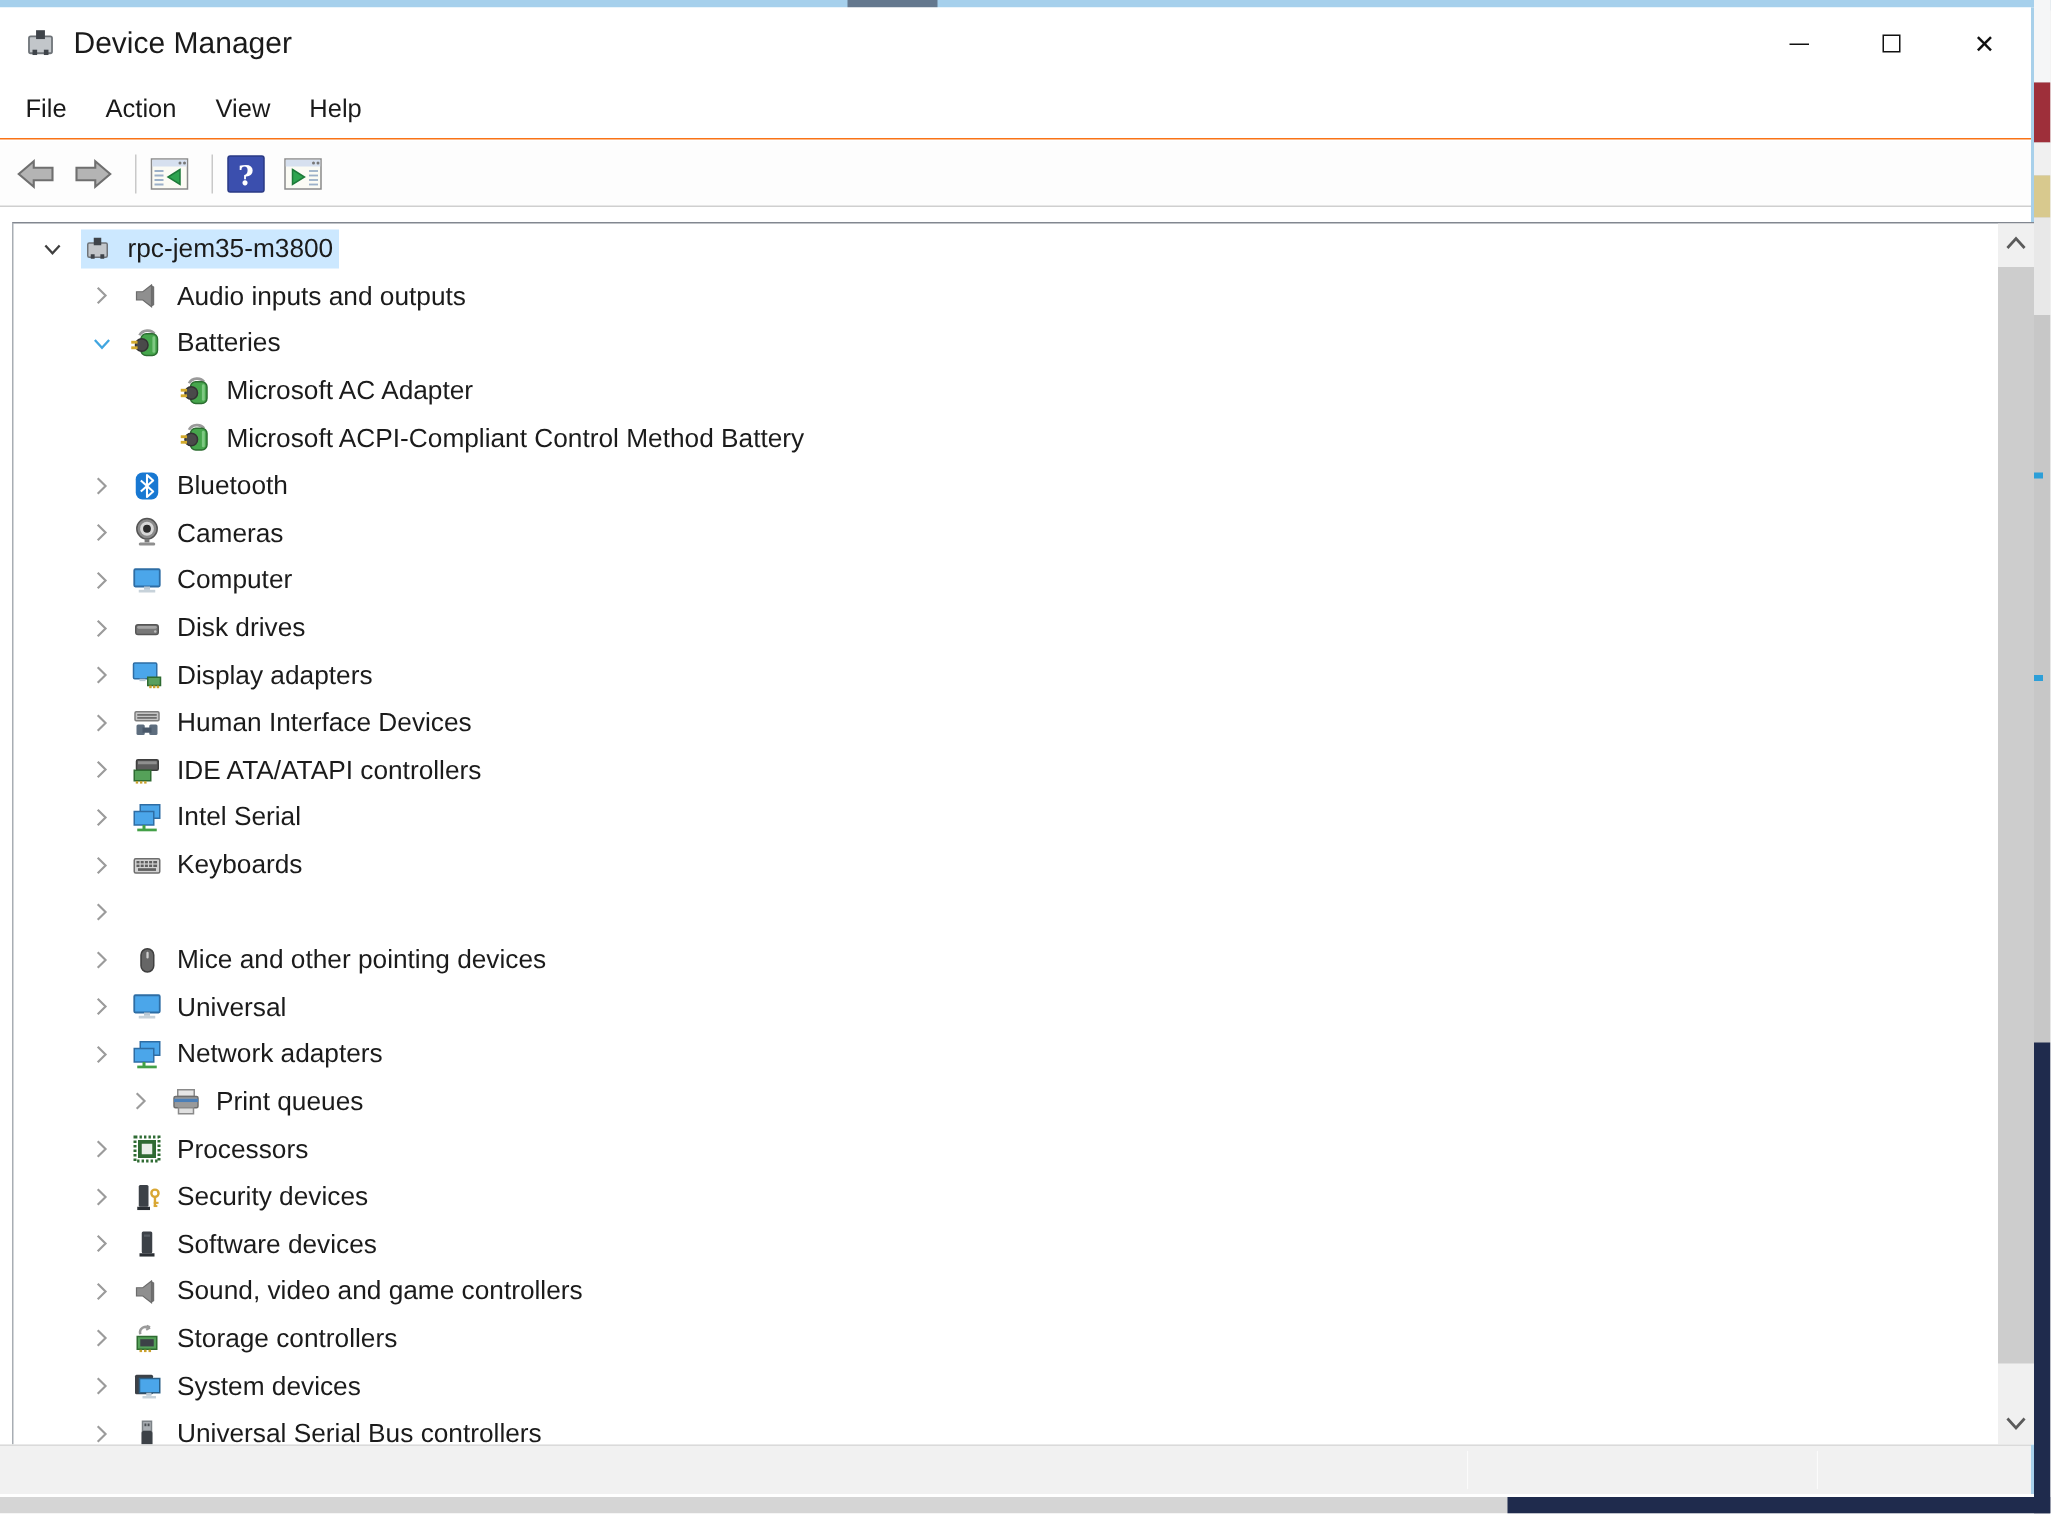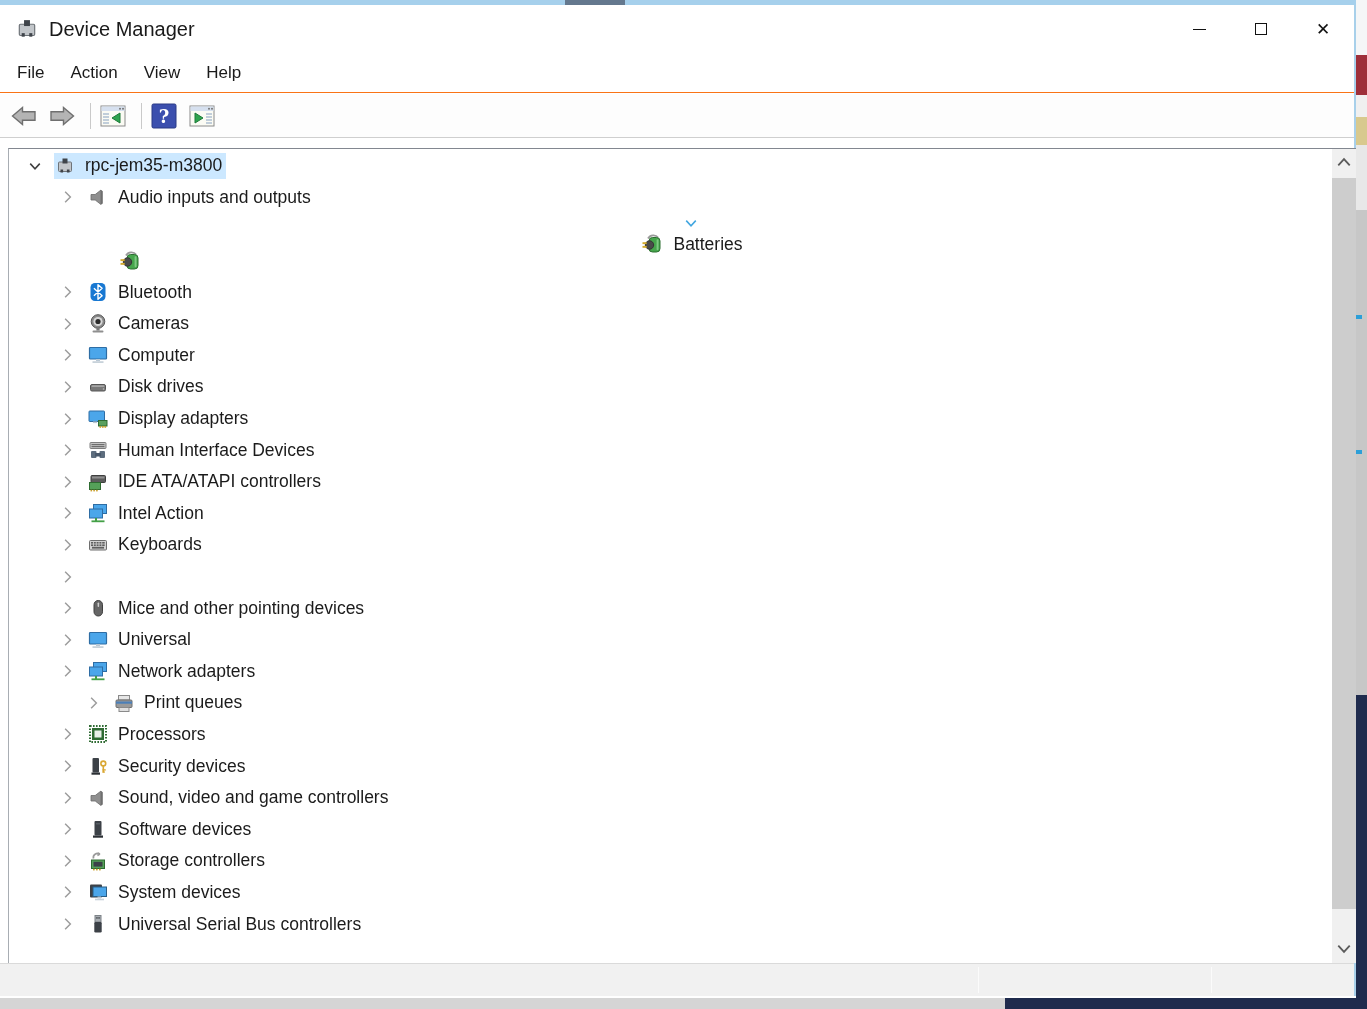--- a/index.html
+++ b/index.html
@@ -213,21 +213,21 @@
             <span class="main">
               <span class="ticon">
                 <svg width="100%" height="100%" viewBox="0 0 22 22">
                   <path d="M4 8.5 h4.2 L14 4 v14.5 L8.2 14 H4 z" fill="#8f8f8f" stroke="#6b6b6b" stroke-width="0.8"></path>
                   <path d="M14 4 l1.8 1.2 v12.2 l-1.8 1.1 z" fill="#6f6f6f"></path>
                 </svg>
               </span>
               <span class="tlabel">Audio inputs and outputs</span>
             </span>
           </div>
-          <div class="row" style="padding-left: 47px; flex-direction: column;">
+          <div class="row" style="padding-left: 47px;">
             <span class="chev">
               <svg width="100%" height="100%" viewBox="0 0 21 21">
                 <path d="M5.5 8 L10.5 13.5 L15.5 8" stroke="#41a6e0" stroke-width="1.6" fill="none"></path>
               </svg>
             </span>
             <span class="main">
               <span class="ticon">
                 <svg width="100%" height="100%" viewBox="0 0 22 22">
                   <path d="M6 5.5 C8 1.5 14 1.5 16 4.5" stroke="#9a9a9a" stroke-width="1.8" fill="none"></path>
                   <rect x="7" y="4.5" width="11" height="14.5" rx="3.5" fill="#46a64c" stroke="#2c6e31"></rect>
@@ -246,20 +246,37 @@
               <span class="ticon">
                 <svg width="100%" height="100%" viewBox="0 0 22 22">
                   <path d="M6 5.5 C8 1.5 14 1.5 16 4.5" stroke="#9a9a9a" stroke-width="1.8" fill="none"></path>
                   <rect x="7" y="4.5" width="11" height="14.5" rx="3.5" fill="#46a64c" stroke="#2c6e31"></rect>
                   <rect x="14.6" y="6.2" width="1.9" height="11" rx="0.9" fill="#7fc983"></rect>
                   <circle cx="7.5" cy="12" r="4.2" fill="#4a4a4a" stroke="#333"></circle>
                   <rect x="0.5" y="9.2" width="4.2" height="1.9" fill="#d3aa2c"></rect>
                   <rect x="0.5" y="12.9" width="4.2" height="1.9" fill="#d3aa2c"></rect>
                 </svg>
               </span>
+              <span class="tlabel">Microsoft AC Adapter</span>
+            </span>
+          </div>
+          <div class="row" style="padding-left: 80px;">
+            <span class="chev"></span>
+            <span class="main">
+              <span class="ticon">
+                <svg width="100%" height="100%" viewBox="0 0 22 22">
+                  <path d="M6 5.5 C8 1.5 14 1.5 16 4.5" stroke="#9a9a9a" stroke-width="1.8" fill="none"></path>
+                  <rect x="7" y="4.5" width="11" height="14.5" rx="3.5" fill="#46a64c" stroke="#2c6e31"></rect>
+                  <rect x="14.6" y="6.2" width="1.9" height="11" rx="0.9" fill="#7fc983"></rect>
+                  <circle cx="7.5" cy="12" r="4.2" fill="#4a4a4a" stroke="#333"></circle>
+                  <rect x="0.5" y="9.2" width="4.2" height="1.9" fill="#d3aa2c"></rect>
+                  <rect x="0.5" y="12.9" width="4.2" height="1.9" fill="#d3aa2c"></rect>
+                </svg>
+              </span>
+              <span class="tlabel">Microsoft ACPI-Compliant Control Method Battery</span>
             </span>
           </div>
           <div class="row" style="padding-left: 47px;">
             <span class="chev">
               <svg width="100%" height="100%" viewBox="0 0 21 21">
                 <path d="M7.5 5 L13 10.5 L7.5 16" stroke="#9b9b9b" stroke-width="1.5" fill="none"></path>
               </svg>
             </span>
             <span class="main">
               <span class="ticon">
@@ -392,21 +409,21 @@
             </span>
             <span class="main">
               <span class="ticon">
                 <svg width="100%" height="100%" viewBox="0 0 22 22">
                   <rect x="6.5" y="2.5" width="13" height="9" fill="#4ba6ea" stroke="#2e6da4"></rect>
                   <rect x="2.5" y="7" width="13" height="9" fill="#4ba6ea" stroke="#2e6da4"></rect>
                   <rect x="8" y="16" width="2" height="3" fill="#43a047"></rect>
                   <rect x="4.5" y="18.4" width="13" height="1.8" fill="#43a047"></rect>
                 </svg>
               </span>
-              <span class="tlabel">Intel Action</span>
+              <span class="tlabel">Intel Serial</span>
             </span>
           </div>
           <div class="row" style="padding-left: 47px;">
             <span class="chev">
               <svg width="100%" height="100%" viewBox="0 0 21 21">
                 <path d="M7.5 5 L13 10.5 L7.5 16" stroke="#9b9b9b" stroke-width="1.5" fill="none"></path>
               </svg>
             </span>
             <span class="main">
               <span class="ticon">
@@ -545,42 +562,42 @@
           </div>
           <div class="row" style="padding-left: 47px;">
             <span class="chev">
               <svg width="100%" height="100%" viewBox="0 0 21 21">
                 <path d="M7.5 5 L13 10.5 L7.5 16" stroke="#9b9b9b" stroke-width="1.5" fill="none"></path>
               </svg>
             </span>
             <span class="main">
               <span class="ticon">
                 <svg width="100%" height="100%" viewBox="0 0 22 22">
-                  <path d="M4 8.5 h4.2 L14 4 v14.5 L8.2 14 H4 z" fill="#8f8f8f" stroke="#6b6b6b" stroke-width="0.8"></path>
-                  <path d="M14 4 l1.8 1.2 v12.2 l-1.8 1.1 z" fill="#6f6f6f"></path>
-                </svg>
-              </span>
-              <span class="tlabel">Sound, video and game controllers</span>
-            </span>
-          </div>
-          <div class="row" style="padding-left: 47px;">
-            <span class="chev">
-              <svg width="100%" height="100%" viewBox="0 0 21 21">
-                <path d="M7.5 5 L13 10.5 L7.5 16" stroke="#9b9b9b" stroke-width="1.5" fill="none"></path>
-              </svg>
-            </span>
-            <span class="main">
-              <span class="ticon">
-                <svg width="100%" height="100%" viewBox="0 0 22 22">
                   <rect x="7.5" y="3" width="7" height="14.5" rx="1" fill="#3c4147"></rect>
                   <rect x="6" y="17.5" width="10" height="2.2" fill="#2b2f34"></rect>
                   <rect x="9" y="5" width="4" height="1.5" fill="#565c63"></rect>
                 </svg>
               </span>
               <span class="tlabel">Software devices</span>
+            </span>
+          </div>
+          <div class="row" style="padding-left: 47px;">
+            <span class="chev">
+              <svg width="100%" height="100%" viewBox="0 0 21 21">
+                <path d="M7.5 5 L13 10.5 L7.5 16" stroke="#9b9b9b" stroke-width="1.5" fill="none"></path>
+              </svg>
+            </span>
+            <span class="main">
+              <span class="ticon">
+                <svg width="100%" height="100%" viewBox="0 0 22 22">
+                  <path d="M4 8.5 h4.2 L14 4 v14.5 L8.2 14 H4 z" fill="#8f8f8f" stroke="#6b6b6b" stroke-width="0.8"></path>
+                  <path d="M14 4 l1.8 1.2 v12.2 l-1.8 1.1 z" fill="#6f6f6f"></path>
+                </svg>
+              </span>
+              <span class="tlabel">Sound, video and game controllers</span>
             </span>
           </div>
           <div class="row" style="padding-left: 47px;">
             <span class="chev">
               <svg width="100%" height="100%" viewBox="0 0 21 21">
                 <path d="M7.5 5 L13 10.5 L7.5 16" stroke="#9b9b9b" stroke-width="1.5" fill="none"></path>
               </svg>
             </span>
             <span class="main">
               <span class="ticon">

